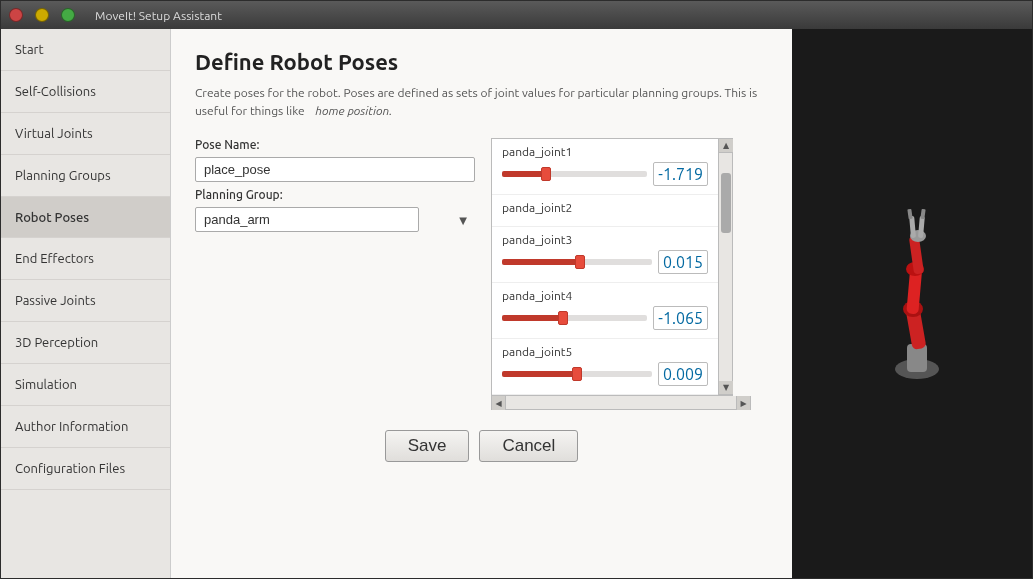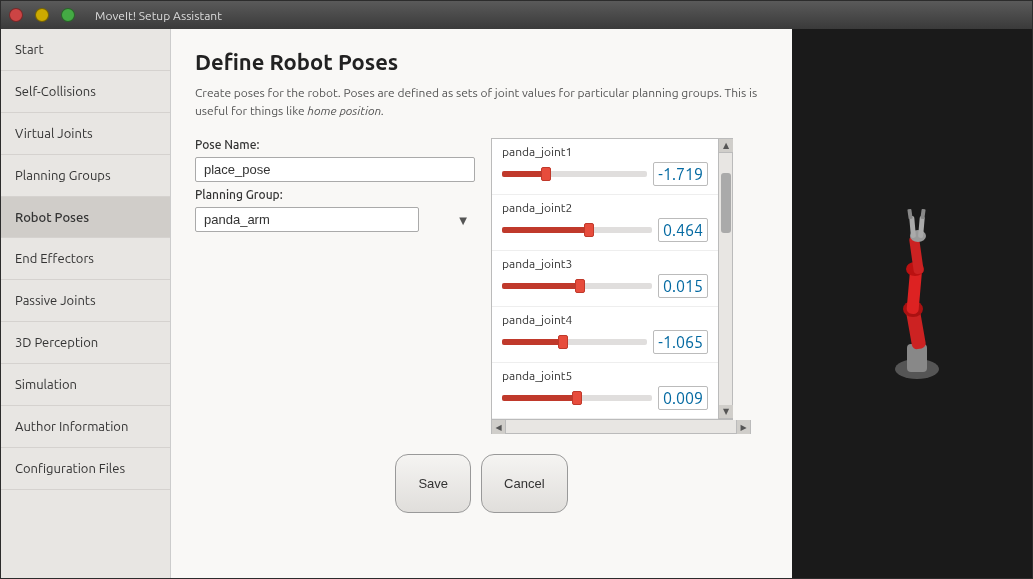--- a/index.html
+++ b/index.html
@@ -82,20 +82,21 @@
     }
     .page-description {
       font-size: 12px;
       color: #555;
       margin-bottom: 18px;
       line-height: 1.5;
       max-width: 600px;
     }
     .page-description em {
       font-style: italic;
+      margin-left: 8px;
     }
     .form-section {
       display: flex;
       gap: 16px;
       align-items: flex-start;
     }
     .form-left {
       display: flex;
       flex-direction: column;
       gap: 6px;
@@ -192,25 +193,25 @@
       padding: 2px 4px;
       border-radius: 2px;
     }
     .buttons-row {
       display: flex;
       gap: 10px;
       margin-top: 20px;
       justify-content: center;
     }
     .btn {
-      padding: 21px 22px;
-      border-radius: 13px;
+      padding: 5px 22px;
+      border-radius: 3px;
       border: 1px solid #999;
       background: linear-gradient(to bottom, #f5f4f2, #e0dedb);
-      font-size: 13px;
+      font-size: 17px;
       color: #333;
       cursor: pointer;
     }
     .robot-view {
       width: 240px;
       background: #1a1a1a;
       flex-shrink: 0;
       display: flex;
       align-items: center;
       justify-content: center;
@@ -379,27 +380,20 @@
                   <div class="slider-row">
                     <div class="slider-track">
                       <div class="slider-fill" style="width: 30%;"></div>
                       <div class="slider-thumb" style="left: 30%;"></div>
                     </div>
                     <div class="joint-value">-1.719</div>
                   </div>
                 </div>
                 <div class="joint-row">
                   <div class="joint-name">panda_joint2</div>
-                  <div class="slider-row">
-                    <div class="slider-track">
-                      <div class="slider-fill" style="width: 58%;"></div>
-                      <div class="slider-thumb" style="left: 58%;"></div>
-                    </div>
-                    <div class="joint-value">0.464</div>
-                  </div>
                 </div>
                 <div class="joint-row">
                   <div class="joint-name">panda_joint3</div>
                   <div class="slider-row">
                     <div class="slider-track">
                       <div class="slider-fill" style="width: 52%;"></div>
                       <div class="slider-thumb" style="left: 52%;"></div>
                     </div>
                     <div class="joint-value">0.015</div>
                   </div>

